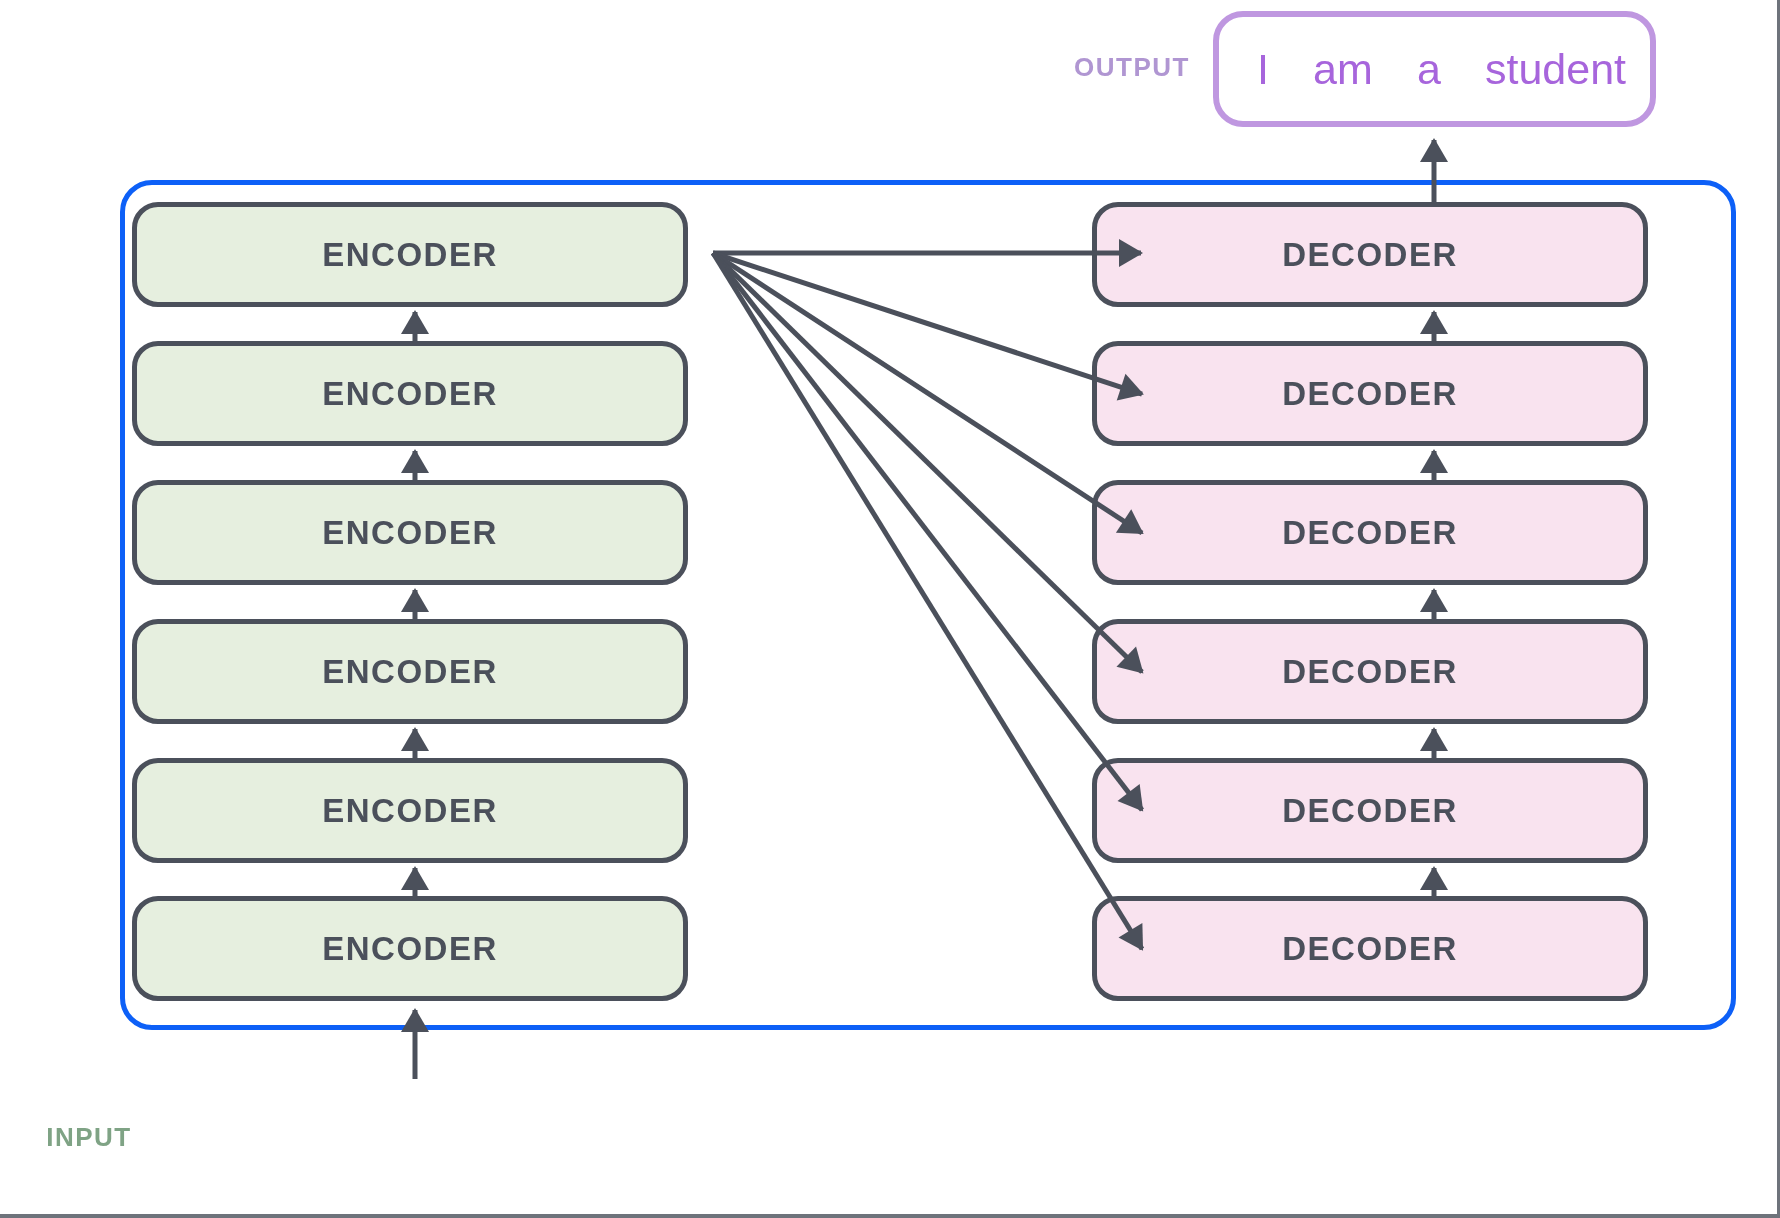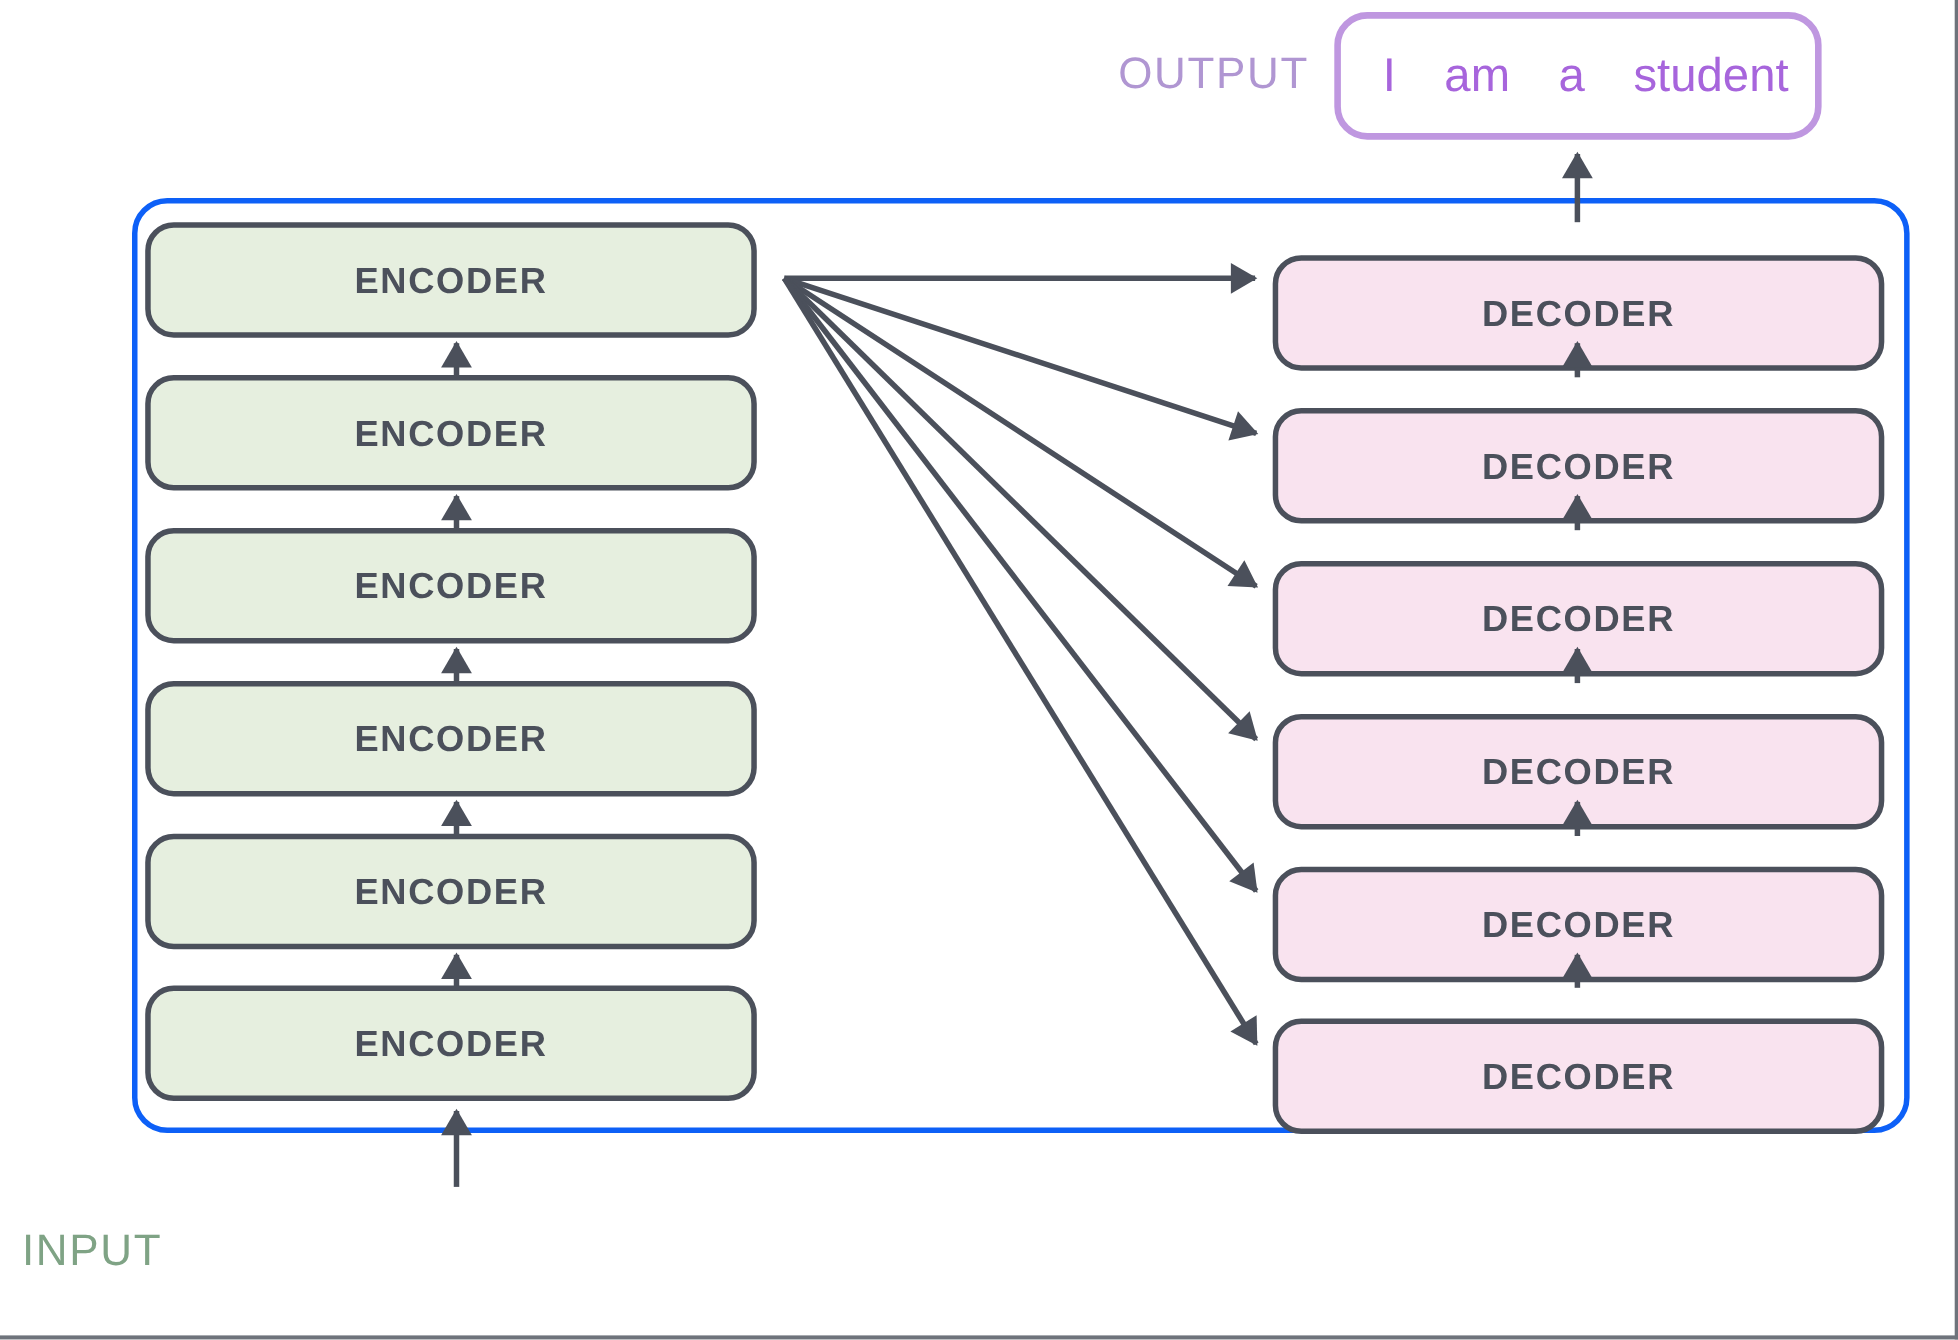--- a/index.html
+++ b/index.html
@@ -23,45 +23,45 @@
 
   
   .block{
     position:absolute;width:556px;height:105px;box-sizing:border-box;
     border:5px solid var(--box-stroke,#4b505b);border-radius:26px;
     display:flex;align-items:center;justify-content:center;
     font-size:33px;font-weight:700;letter-spacing:1.5px;
     color:var(--box-stroke,#4b505b);
   }
   .encoder{left:132px;background:var(--encoder-fill,#e6efdf);}
-  .decoder{left:1157px;background:var(--decoder-fill,#f9e3ef);margin-top:30px;}
+  .decoder{left:1092px;background:var(--decoder-fill,#f9e3ef);}
 
   
   .word-box{
     position:absolute;box-sizing:border-box;
     display:flex;align-items:center;justify-content:space-between;
     font-size:43px;line-height:1;background:#ffffff;
   }
   .output-box{
     left:1213px;top:11px;width:443px;height:116px;
     border:6px solid var(--output-border-purple,#bf97e0);border-radius:30px;
     color:var(--output-text-purple,#a765dc);
     padding:0 24px 0 38px;
   }
   .input-box{
     left:193px;top:1079px;width:437px;height:116px;
     border:6px solid var(--input-border-green,#8fbe8f);border-radius:30px;
     color:var(--input-text-green,#52b152);
     padding:0 24px 0 32px;
   }
   .side-label{
-    position:absolute;font-size:40px;font-weight:400;letter-spacing:1.5px;line-height:36px;
+    position:absolute;font-size:26px;font-weight:700;letter-spacing:1.5px;line-height:36px;
   }
   .output-label{left:1000px;top:49px;width:190px;text-align:right;color:var(--output-label-purple,#b096d2);}
-  .input-label{left:20px;top:1119px;width:138px;text-align:left;color:var(--input-label-green,#7fa385);}
+  .input-label{left:20px;top:1119px;width:138px;text-align:center;color:var(--input-label-green,#7fa385);}
 
   
   #arrows{position:absolute;left:0;top:0;width:1780px;height:1218px;pointer-events:none;z-index:5;}
   #arrows line{stroke:var(--arrow,#4b505b);stroke-width:5;fill:none;}
   #arrows marker path{fill:var(--arrow,#4b505b);}
 </style>
 </head>
 <body>
 
 <div id="canvas">

